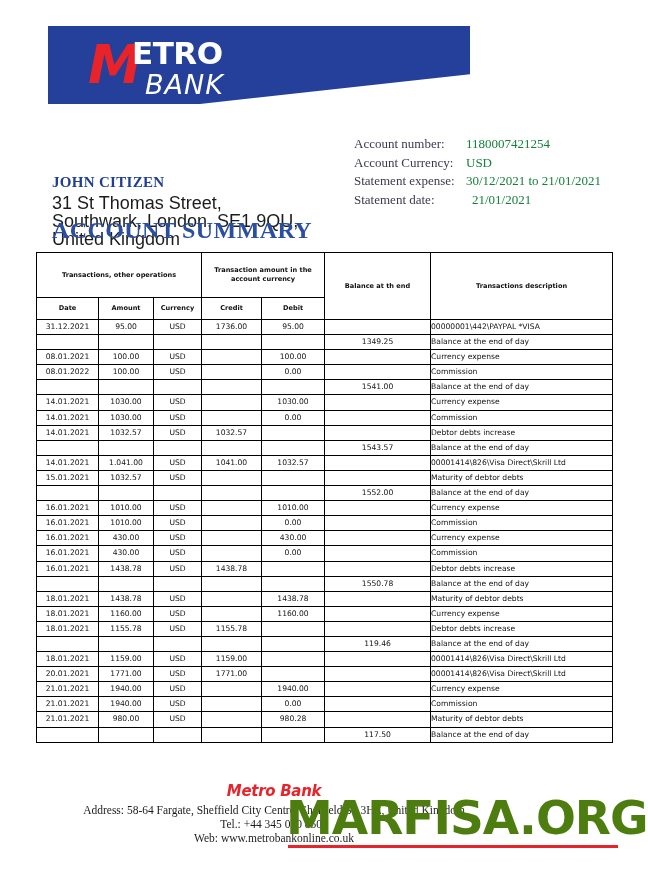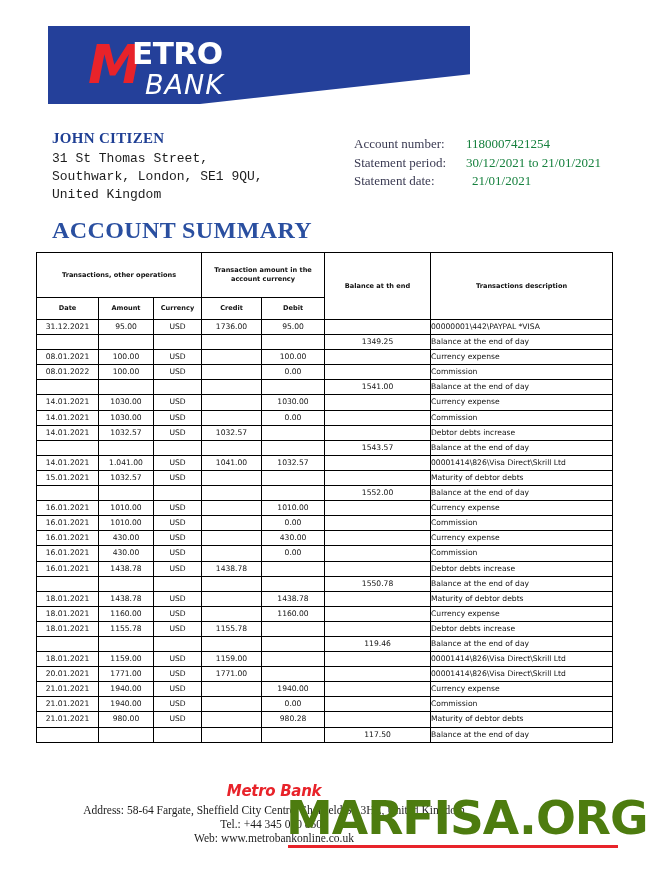--- a/index.html
+++ b/index.html
@@ -76,24 +76,25 @@
     top: 130px;
     width: 250px;
   }
   .customer-name {
     font-family: "Liberation Serif", serif;
     font-weight: bold;
     font-size: 15px;
     color: #1f3f94;
     letter-spacing: 0.3px;
     margin-bottom: 3px;
+    margin-top: 44px;
   }
   .customer-line {
-    font-family: Liberation Mono, monospace;
-    font-size: 13px;
+    font-family: Liberation Sans, sans-serif;
+    font-size: 18px;
     color: #1c1c1c;
     line-height: 18px;
   }
 
   .account-block {
     position: absolute;
     left: 308px;
     top: 135px;
     width: 300px;
   }
@@ -233,21 +234,25 @@
   <div class="customer-line">Southwark, London, SE1 9QU,</div>
   <div class="customer-line">United Kingdom</div>
 </div>
 
 <div class="account-block">
   <div class="acct-row">
     <span class="acct-label">Account number:</span>
     <span class="acct-value">1180007421254</span>
   </div>
   <div class="acct-row">
-    <span class="acct-label">Statement period:</span>
+    <span class="acct-label">Account Currency:</span>
+    <span class="acct-value">USD</span>
+  </div>
+  <div class="acct-row">
+    <span class="acct-label">Statement expense:</span>
     <span class="acct-value">30/12/2021 to 21/01/2021</span>
   </div>
   <div class="acct-row">
     <span class="acct-label">Statement date:</span>
     <span class="acct-value indent">21/01/2021</span>
   </div>
 </div>
 
 <div class="section-title">ACCOUNT SUMMARY</div>
 

